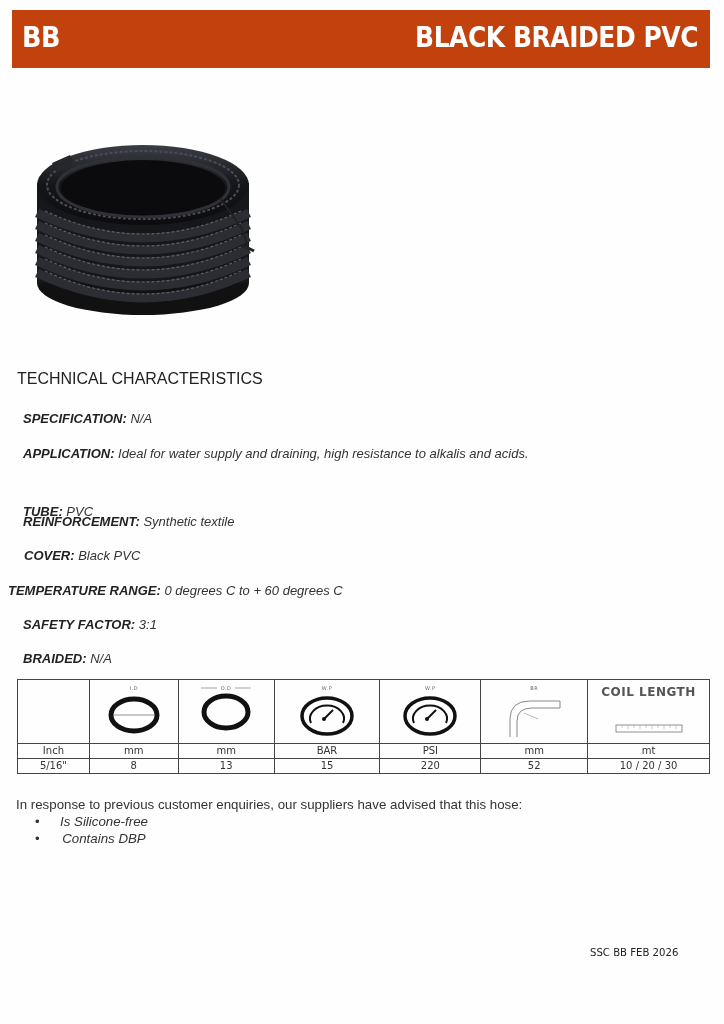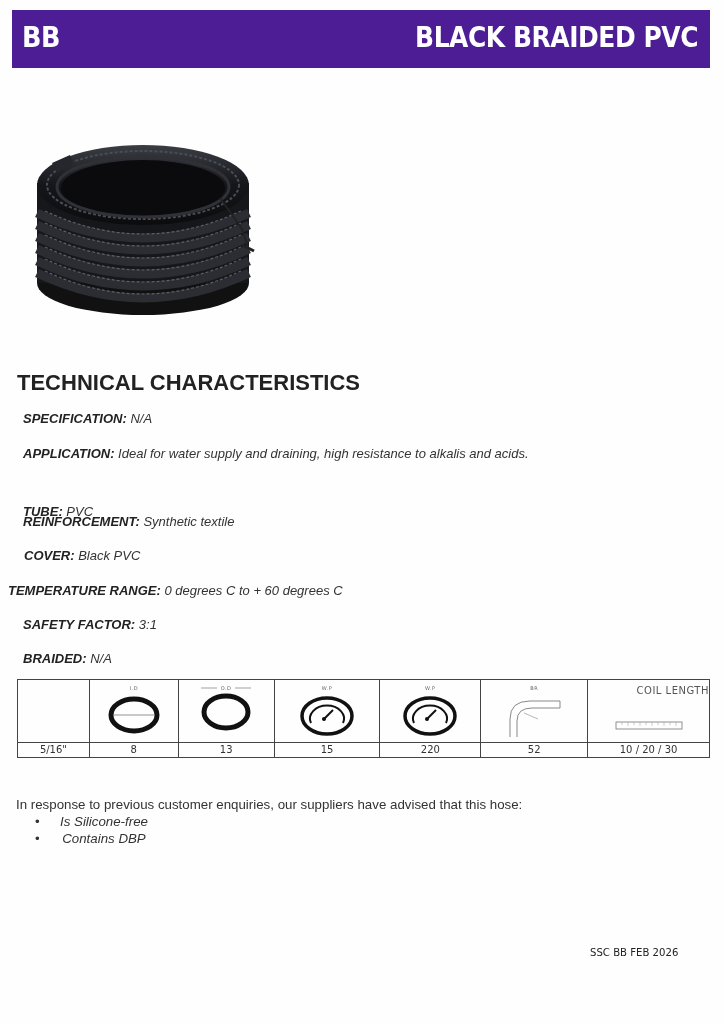--- a/index.html
+++ b/index.html
@@ -1,29 +1,29 @@
 <!DOCTYPE html>
 <html><head>
 <meta charset="utf-8">
 <style>
   html, body { margin:0; padding:0; }
   body { width:724px; height:1024px; background:#fefefe; position:relative; overflow:hidden; font-family:"Liberation Sans", sans-serif; color:#222; }
-  .header { position:absolute; left:12px; top:10px; width:698px; height:58px; background:#4c1d95; color:#fff; box-sizing:border-box;text-decoration:underline; }
+  .header { position:absolute; left:12px; top:10px; width:698px; height:58px; background:#c2410c; color:#fff; box-sizing:border-box;text-decoration:underline; }
   .header .code { position:absolute; left:10px; top:10px; font-family:"DejaVu Sans", sans-serif; font-weight:bold; font-size:29px; letter-spacing:-0.5px; transform:scaleX(0.88); transform-origin:left center; }
   .header .title { position:absolute; right:12px; top:10px; font-family:"DejaVu Sans", sans-serif; font-weight:bold; font-size:29px; letter-spacing:-0.5px; transform:scaleX(0.86); transform-origin:right center; white-space:nowrap; }
   .hose { position:absolute; left:30px; top:133px; width:226px; height:185px; }
-  .section-title { position:absolute; left:17px; top:370px; font-weight:bold; font-size:22px; color:#222; }
+  .section-title { position:absolute; left:17px; top:370px; font-weight:normal; font-size:16px; color:#222; }
   .spec { position:absolute; left:15px; font-size:13px; font-style:italic; color:#333; white-space:nowrap; }
   .spec b { font-weight:bold; color:#222;margin-left:8px; }
   table.specs { position:absolute; left:17px; top:679px; width:693px; border-collapse:collapse; font-family:"DejaVu Sans", sans-serif; font-size:10px; color:#333; }
   table.specs td { border:1.3px solid #444; text-align:center; padding:0; }
   table.specs tr.icons td { height:62px; position:relative; vertical-align:top; }
   table.specs tr.units td, table.specs tr.vals td { height:14px; line-height:14px; }
   .cap { font-size:5px; color:#666; margin-top:5px; letter-spacing:0.5px; display:block; }
-  .cap.big { font-size:10px; font-weight:normal; color:#555;text-align:right; }
+  .cap.big { font-size:12px; font-weight:bold; color:#555; }
   .ico { display:block; margin:4px auto 0; }
   .note { position:absolute; left:16px; top:797px; font-size:13.3px; color:#333; }
   ul.notes { position:absolute; left:40px; top:813px; margin:0; padding:0; list-style:none; font-size:13.3px; font-style:italic; color:#333; }
   ul.notes li { position:relative; padding-left:20px; line-height:17px;text-align:center; }
   ul.notes li::before { content:"•"; position:absolute; left:-5px; font-style:normal; }
   .footer { position:absolute; left:590px; top:946px; font-family:"DejaVu Sans", sans-serif; font-size:11px; color:#222; transform:scaleX(0.92); transform-origin:left center; white-space:nowrap; }
 </style>
 </head>
 <body>
 
@@ -149,20 +149,29 @@
               <line x1="32" y1="12" x2="32" y2="15"></line>
               <line x1="38" y1="12" x2="38" y2="16"></line>
               <line x1="44" y1="12" x2="44" y2="15"></line>
               <line x1="50" y1="12" x2="50" y2="16"></line>
               <line x1="56" y1="12" x2="56" y2="15"></line>
               <line x1="62" y1="12" x2="62" y2="16"></line>
         </g>
       </svg>
     </td>
   </tr>
+  <tr class="units">
+    <td>Inch</td>
+    <td>mm</td>
+    <td>mm</td>
+    <td>BAR</td>
+    <td>PSI</td>
+    <td>mm</td>
+    <td>mt</td>
+  </tr>
   <tr class="vals">
     <td>5/16"</td>
     <td>8</td>
     <td>13</td>
     <td>15</td>
     <td>220</td>
     <td>52</td>
     <td>10 / 20 / 30</td>
   </tr>
 </tbody>

